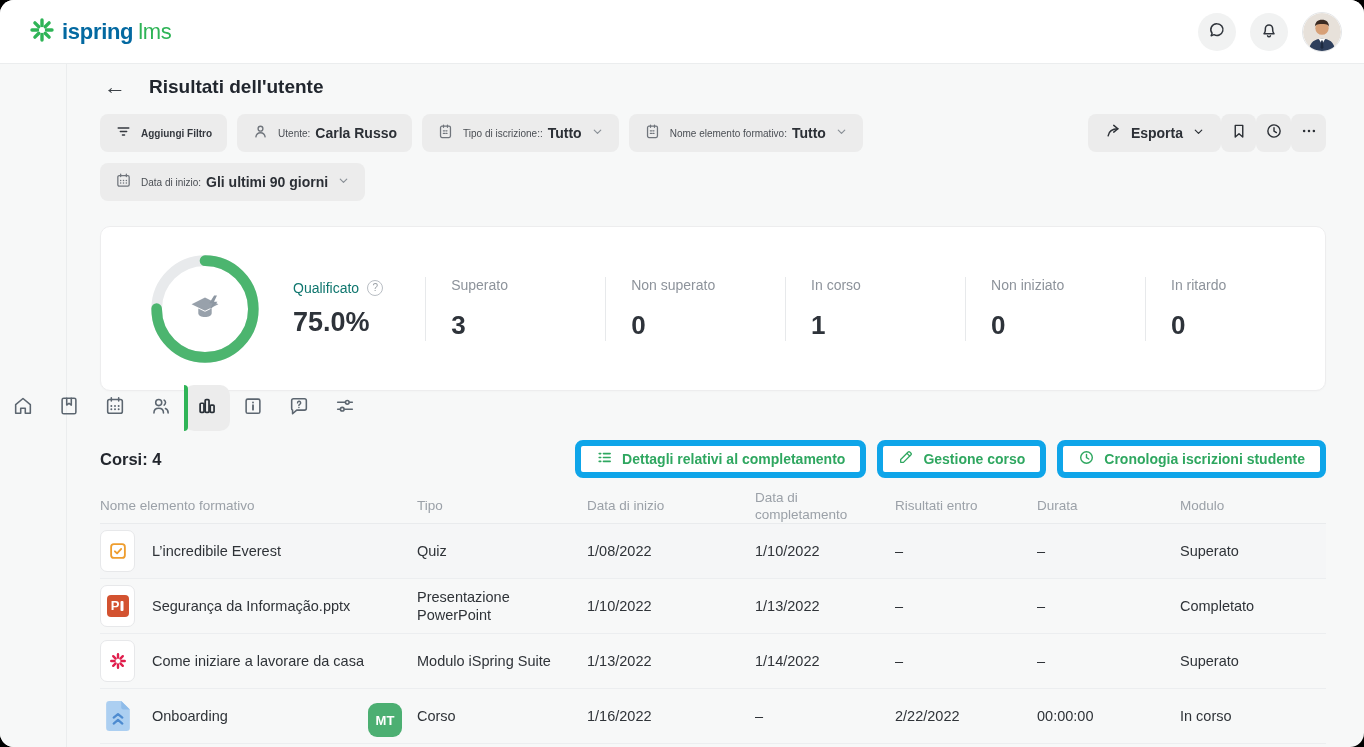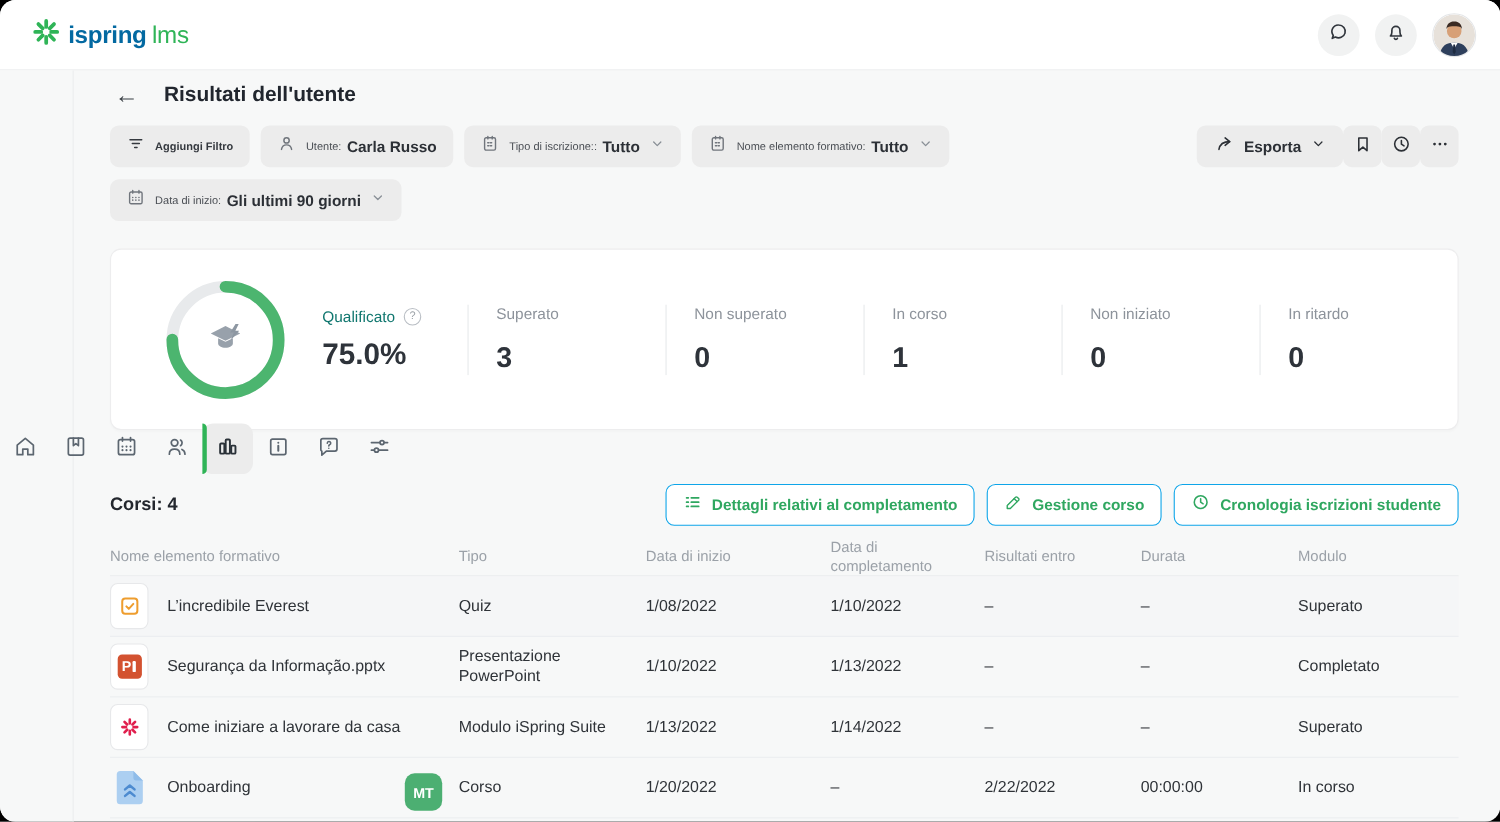--- a/index.html
+++ b/index.html
@@ -90,21 +90,21 @@
   .qvalue { font-size:27px; font-weight:600; color:#2e333a; margin-top:11px; }
   .stat { flex:1; border-left:1px solid #e7e9eb; height:64px; padding-left:25px;
           display:flex; flex-direction:column; justify-content:space-between; }
   .stat .slabel { font-size:14px; color:#8d939b; }
   .stat .svalue { font-size:26px; font-weight:600; color:#2e333a; }
   
   .courses-row { margin-top:49px; display:flex; align-items:center; }
   .courses-count { font-size:16.5px; font-weight:700; color:#23272e; }
   .actions { margin-left:auto; display:flex; gap:11px; }
   .ghost-btn {
-    height:38px; border:1px solid #0ea5e9; border-radius:8px; background:#fff;
+    height:38px; border:6px solid #0ea5e9; border-radius:8px; background:#fff;
     display:flex; align-items:center; gap:9px; padding:0 15px; cursor:pointer;
   }
   .ghost-btn .lbl { font-size:14px; font-weight:600; color:#2FA760; }
   
   .table { margin-top:12px; }
   .thead, .trow {
     display:grid;
     grid-template-columns:317px 170px 168px 140px 142px 143px auto;
     align-items:center;
   }
@@ -521,21 +521,21 @@
           <div class="file-plain">
             <svg width="28" height="34" viewBox="0 0 26 30">
               <path d="M2 4 a3 3 0 0 1 3-3 h11 l8 8 v17 a3 3 0 0 1 -3 3 H5 a3 3 0 0 1 -3-3 Z" fill="#ACCFF1"></path>
               <path d="M16 1 l8 8 h-6 a2 2 0 0 1 -2-2 Z" fill="#8FBCE9"></path>
               <path d="M9 16.5 l4-3.3 4 3.3 M9 22 l4-3.3 4 3.3" fill="none" stroke="#4D8BD0" stroke-width="2.1" stroke-linecap="round" stroke-linejoin="round"></path>
             </svg>
           </div>
           <span>Onboarding</span>
         </div>
         <div class="td">Corso</div>
-        <div class="td">1/20/2022</div>
+        <div class="td">1/16/2022</div>
         <div class="td">–</div>
         <div class="td">2/22/2022</div>
         <div class="td">00:00:00</div>
         <div class="td">In corso</div>
       </div>
     </div>
 
   </div>
 </div>
 

